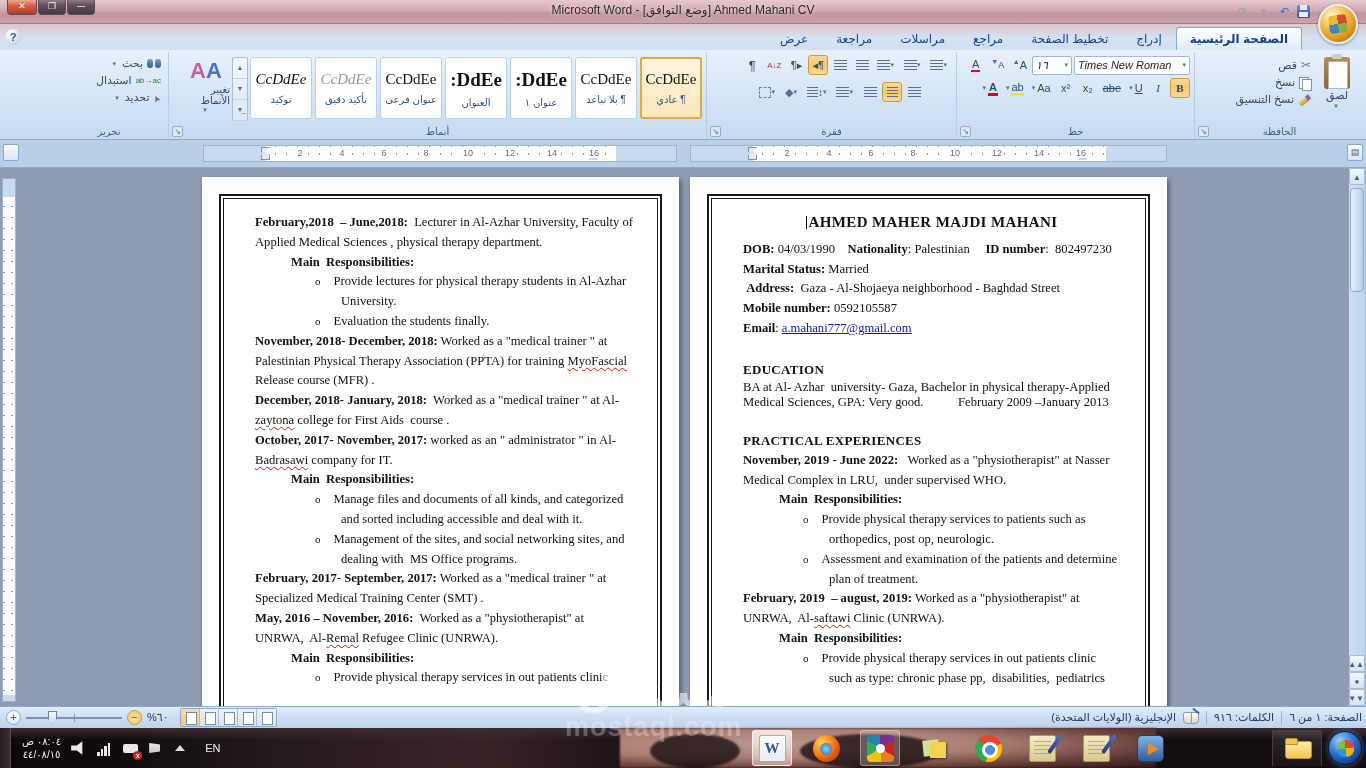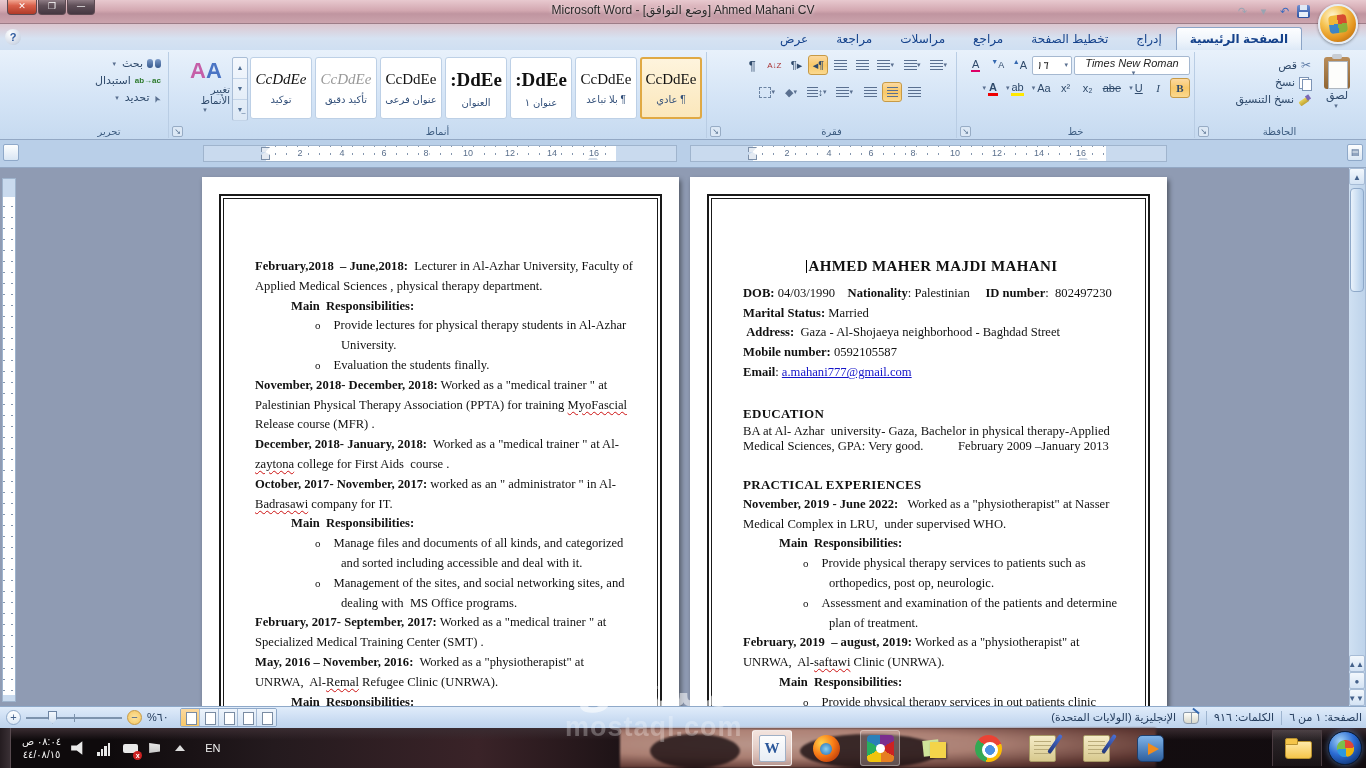--- a/index.html
+++ b/index.html
@@ -56,21 +56,21 @@
   .ico-copy::before { left:0; top:0; } .ico-copy::after { left:3px; top:2px; }
   .ico-brush { width:13px; height:13px; position:relative; }
   .ico-brush::before { content:""; position:absolute; left:1px; top:6px; width:10px; height:5px; background:linear-gradient(#e8d35a,#bfa133); transform:rotate(-35deg); border-radius:1px; }
   .ico-brush::after { content:""; position:absolute; left:8px; top:2px; width:4px; height:5px; background:#7b68b5; transform:rotate(-35deg); }
 
   
   #g-font { width:238px; flex-direction:column; }
   .font-row { display:flex; align-items:center; gap:2px; margin-bottom:3px; }
   .combo { background:#fff; border:1px solid #a5b8d0; border-radius:2px; height:19px; display:flex; align-items:center; font-size:11px; color:#222; padding:0 3px; direction:ltr; cursor:pointer;font-style:italic; }
   .combo .drop { margin:0 0 0 3px; }
-  .fname { width:116px; justify-content:space-between;flex-direction:column; }
+  .fname { width:116px; justify-content:space-between; }
   .fsize { width:40px; justify-content:space-between; }
   .sup-a { font-size:7px; position:relative; top:-4px; color:#3468b0; }
 
   
   #g-para { width:250px; flex-direction:column; }
 
   .mini-lines { width:13px; height:11px; background:repeating-linear-gradient(#5a7090 0 1px, transparent 1px 3px); }
   .mini-lines.c { width:11px; }
 
   
@@ -88,21 +88,21 @@
   .change-styles { width:48px; display:flex; flex-direction:column; align-items:center; font-size:10px; color:#2f4a6b; cursor:pointer; margin-top:3px; }
   .aa-big { font-size:22px; font-weight:bold; line-height:26px; }
   .aa-big b:first-child { color:#c55fa8; } .aa-big b:last-child { color:#4a74c4; }
 
   
   #g-edit { width:118px; flex-direction:column; border-left:none; }
   .edit-item { display:flex; align-items:center; gap:4px; font-size:11px; color:#2f4a6b; cursor:pointer; padding:2px 3px; }
   .ico-binoc { width:14px; height:9px; position:relative; }
   .ico-binoc::before,.ico-binoc::after { content:""; position:absolute; top:0; width:6px; height:9px; border-radius:3px; background:linear-gradient(#7e9cc9,#35588c); }
   .ico-binoc::before{left:0;} .ico-binoc::after{right:0;}
-  .ico-replace { font-size:8px; color:#2c7a2c; font-weight:bold; direction:ltr; }
+  .ico-replace { font-size:8px; color:#2c7a2c; font-weight:normal; direction:ltr; }
   .ico-select::before { content:"➤"; display:inline-block; transform:rotate(-115deg); font-size:9px; color:#5a7090; }
 
   
   #rulerrow { height:28px; background:#b9cfe8; position:relative; border-bottom:1px solid #93a8c4; }
   .tabsel { position:absolute; right:auto; left:1347px; top:4px; width:16px; height:17px; background:linear-gradient(#fdfefe,#d9e6f4); border:1px solid #8fa9c9; border-radius:2px; font-size:9px; color:#44618a; text-align:center; line-height:15px; cursor:pointer; }
   .corner-box { position:absolute; left:3px; top:4px; width:16px; height:17px; background:linear-gradient(#fdfefe,#d9e6f4); border:1px solid #8fa9c9; border-radius:2px; cursor:pointer; }
   .page-ruler { position:absolute; top:5px; height:17px; background:#c9daee; border:1px solid #9fb4cd; }
   .pr-left { left:203px; width:474px; }
   .pr-right { left:690px; width:477px; }
   .ruler-white { position:absolute; left:62px; right:60px; top:0; bottom:0; background:#fff;
@@ -114,21 +114,21 @@
   
   #docarea { height:538px; position:relative; overflow:hidden; background:#8f9bb3; }
   .vruler { position:absolute; left:2px; top:10px; width:14px; height:524px; background:#c9daee; border:1px solid #9fb4cd; }
   .vruler-white { position:absolute; top:18px; bottom:6px; left:0; right:0; background:#fff;
      background-image:radial-gradient(circle,#8496ae .7px,transparent 1px); background-size:8px 11px; background-position:5px 4px; }
   .page { position:absolute; top:9px; width:477px; height:600px; background:#fff; box-shadow:2px 3px 5px rgba(0,0,0,.45); }
   .page-left { left:202px; } .page-right { left:690px; }
   .frame { position:absolute; left:17px; right:17px; top:17px; bottom:-60px; border:2px solid #191919; }
   .frame-inner { position:absolute; inset:2px; border:1px solid #191919; }
   .page-content { position:absolute; left:53px; right:46px; top:36px; direction:ltr; text-align:left; color:#111;
-     font-family:"Liberation Serif","DejaVu Serif",serif; font-size:12.6px;margin-top:44px; }
+     font-family:"Liberation Serif","DejaVu Serif",serif; font-size:12.6px; }
   .blk { line-height:19.8px; }
   .blk span { white-space:pre-wrap; }
   .blk .b { font-weight:bold; }
   .blk .sq { text-decoration:underline wavy #cc1111 1px; text-underline-offset:2px; }
   .blk .lnk { color:#1414c8; text-decoration:underline; cursor:pointer; }
   .title { text-align:center; font-weight:bold; font-size:15px; letter-spacing:.4px; margin-bottom:7px; }
   .heading { font-weight:bold; font-size:13px; letter-spacing:.3px; }
   .resp { padding-left:36px; }
   .bullet { padding-left:86px; text-indent:-26px; }
   .bullet::before { content:"o"; font-size:11px; padding-right:13px; }

